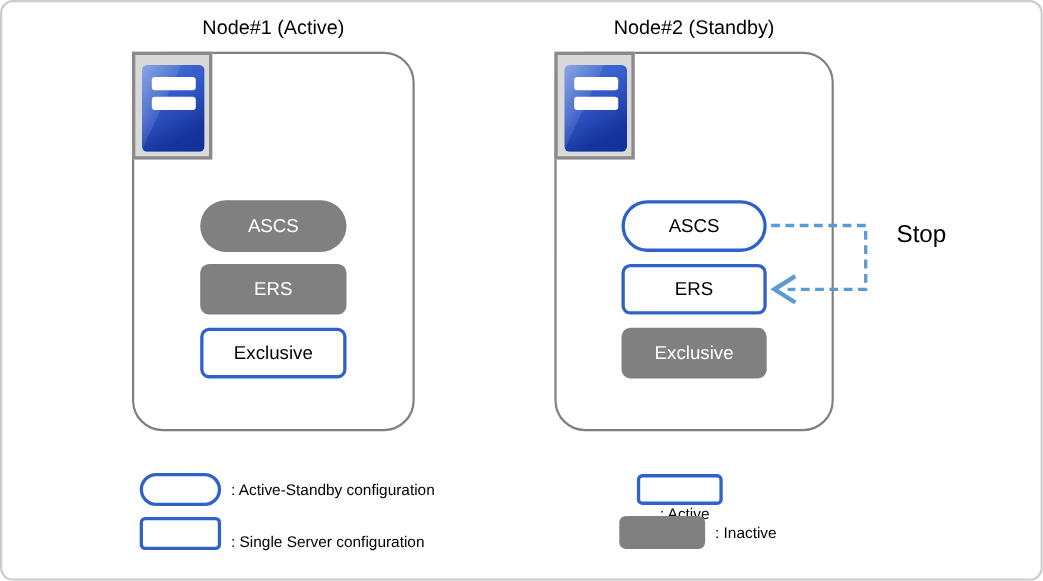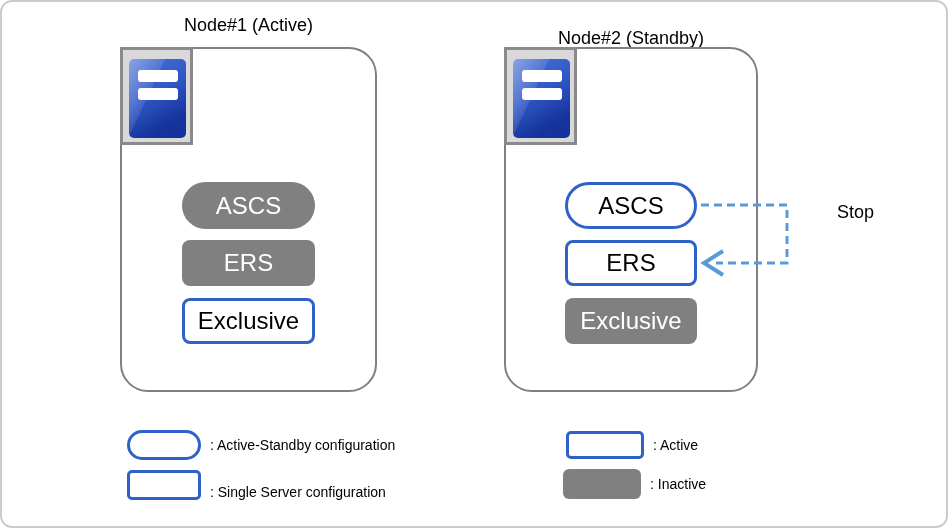--- a/index.html
+++ b/index.html
@@ -60,42 +60,41 @@
     border-radius: 3px;
   }
   .server-bar.b1 { top: 11px; }
   .server-bar.b2 { top: 29px; }
 
   
   .component {
     display: flex;
     align-items: center;
     justify-content: center;
-    font-size: 24px;
+    font-size: 17px;
     white-space: nowrap;
   }
   .comp-inactive {
     background: #808080;
     color: #ffffff;
     border: none;
   }
   .comp-active {
     background: #ffffff;
     color: #000000;
     border: 3px solid #2e62c8;
   }
   .shape-pill { border-radius: 24px; }
   .shape-rect { border-radius: 8px; }
 
   
   .annotation-label {
-    font-size: 18px;
+    font-size: 22px;
     line-height: 27px;
     white-space: nowrap;
-    margin-left: 22px;
   }
 
   
   .legend-item {
     display: flex;
     align-items: center;
   }
   .legend-swatch {
     box-sizing: border-box;
     background: #ffffff;
@@ -132,21 +131,21 @@
       <div class="server-bar b2"></div>
     </div>
   </div>
 
   <div class="abs component comp-inactive shape-pill" style="left:180px; top:180px; width:133px; height:47px;">ASCS</div>
 
   <div class="abs component comp-inactive shape-rect" style="left:180px; top:238px; width:133px; height:46px;">ERS</div>
 
   <div class="abs component comp-active shape-rect" style="left:180px; top:296px; width:133px; height:46px;">Exclusive</div>
 
-  <div class="abs node-title" style="left:502px; top:13px; width:254px;margin-top:13px;">Node#2 (Standby)</div>
+  <div class="abs node-title" style="left:502px; top:13px; width:254px;">Node#2 (Standby)</div>
 
   <div class="abs node-box" style="left:502px; top:45px; width:254px; height:345px;"></div>
 
   <div class="abs server-icon" style="left:502px; top:45px; width:73px; height:98px;">
     <div class="server-tower">
       <div class="server-bar b1"></div>
       <div class="server-bar b2"></div>
     </div>
   </div>
 
@@ -168,21 +167,21 @@
   <div class="abs legend-item" style="left:125px; top:428px;">
     <span class="legend-swatch sw-pill"></span>
     <span class="legend-label">: Active-Standby configuration</span>
   </div>
 
   <div class="abs legend-item" style="left:125px; top:468px;align-items:flex-end;">
     <span class="legend-swatch sw-rect"></span>
     <span class="legend-label">: Single Server configuration</span>
   </div>
 
-  <div class="abs legend-item" style="left:564px; top:429px;">
+  <div class="abs legend-item" style="left:577px; top:429px;flex-direction:column;">
     <span class="legend-swatch sw-rect-sm"></span>
     <span class="legend-label">: Active</span>
   </div>
 
   <div class="abs legend-item" style="left:561px; top:467px;">
     <span class="legend-swatch sw-gray"></span>
     <span class="legend-label">: Inactive</span>
   </div>
 
 </div>

